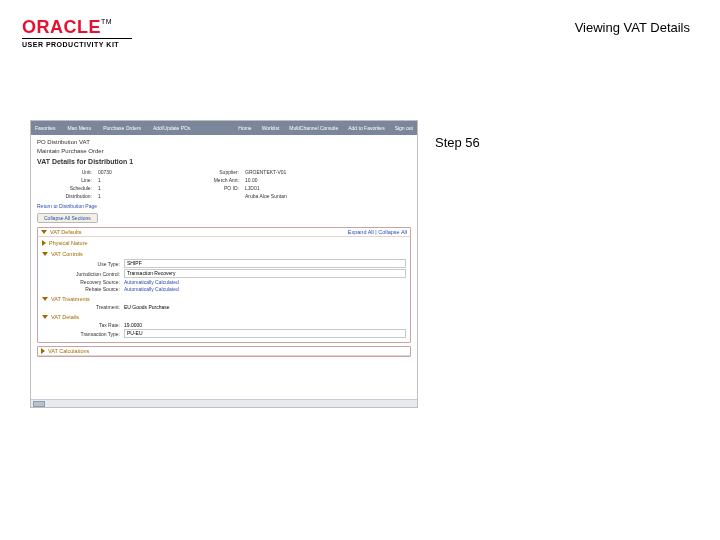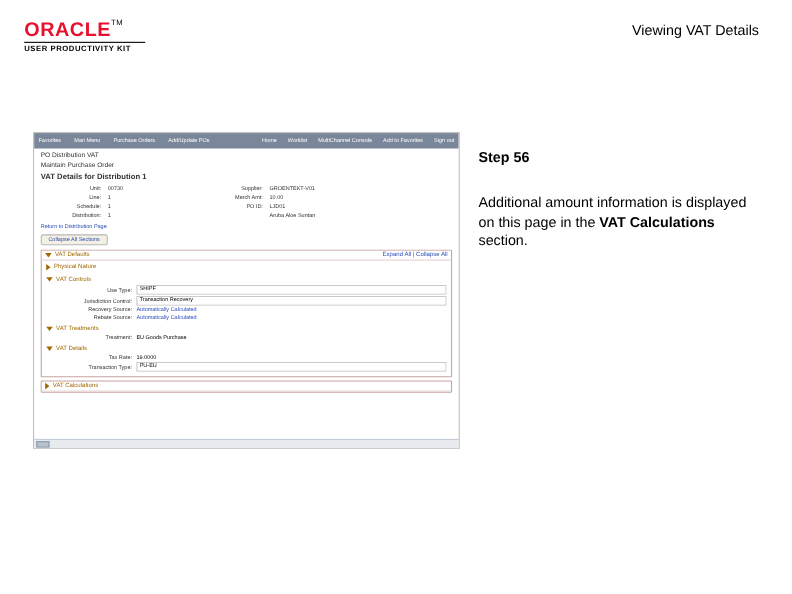--- a/index.html
+++ b/index.html
@@ -58,21 +58,20 @@
     font-size: 13px;
     color: #000;
   }
 
   
   .step-label {
     position: absolute;
     left: 435px;
     top: 135px;
     font-size: 13px;
-    font-weight: bold;
   }
   .desc {
     position: absolute;
     left: 435px;
     top: 175px;
     width: 245px;
     font-size: 13px;
     line-height: 1.35;
   }
   .bold { font-weight: 700; }
@@ -247,23 +246,20 @@
     <div class="oracle-logo">
       <span>ORACLE</span><span class="tm">TM</span>
     </div>
     <div class="logo-rule"></div>
     <div class="upk">USER PRODUCTIVITY KIT</div>
   </div>
 
   <div class="slide-title">Viewing VAT Details</div>
 
   <div class="step-label">Step 56</div>
-  <div class="desc">
-    <span>Additional amount information is displayed on this page in the </span><span class="bold">VAT Calculations</span><span> section.</span>
-  </div>
 
   <div class="shot">
 
     <div class="shot-menubar">
       <span>Favorites</span>
       <span>Man Menu</span>
       <span>Purchase Orders</span>
       <span>Add/Update POs</span>
       <span class="m-right">
         <span>Home</span>

